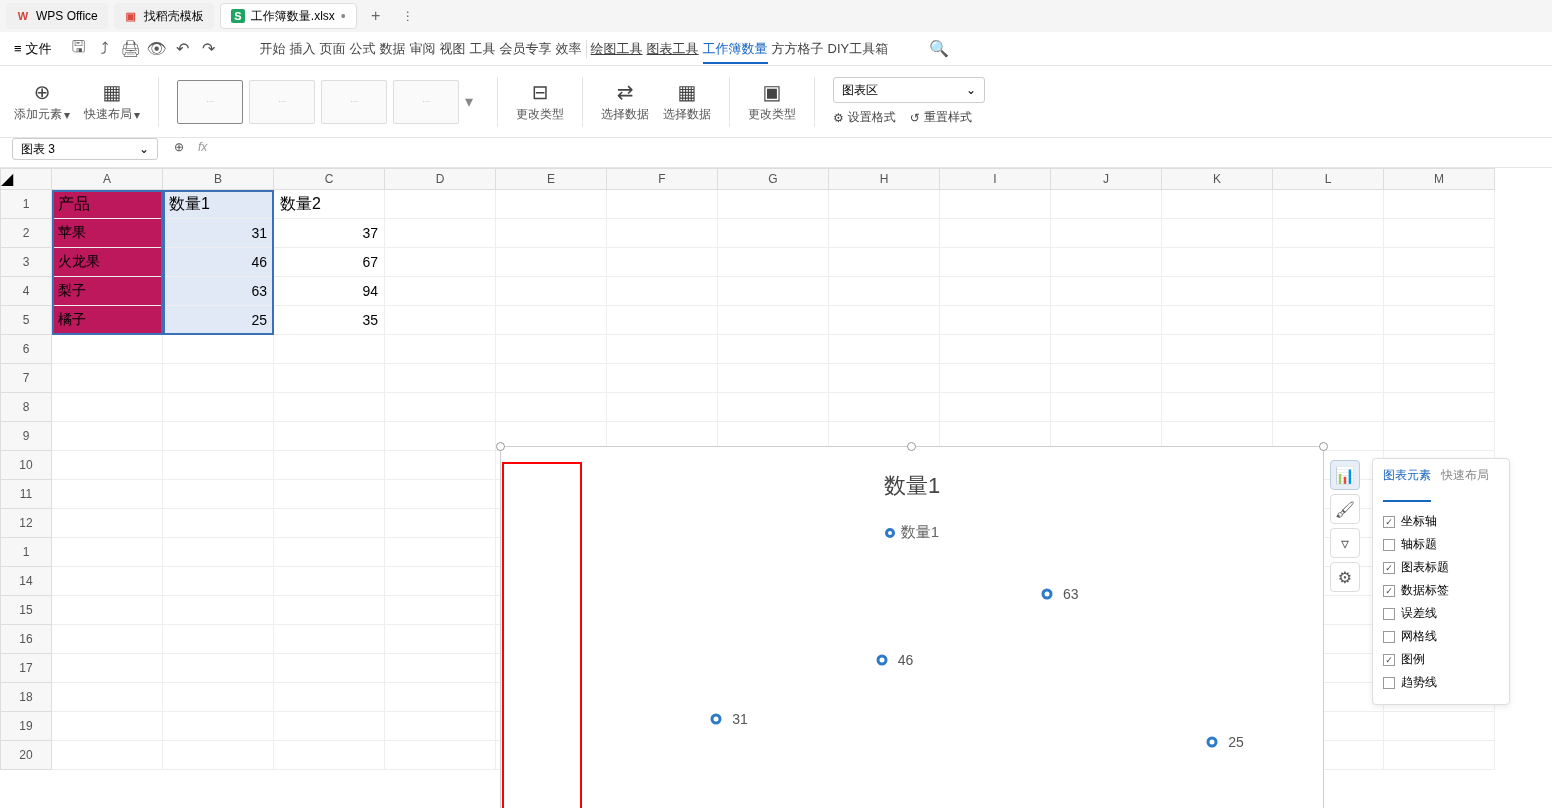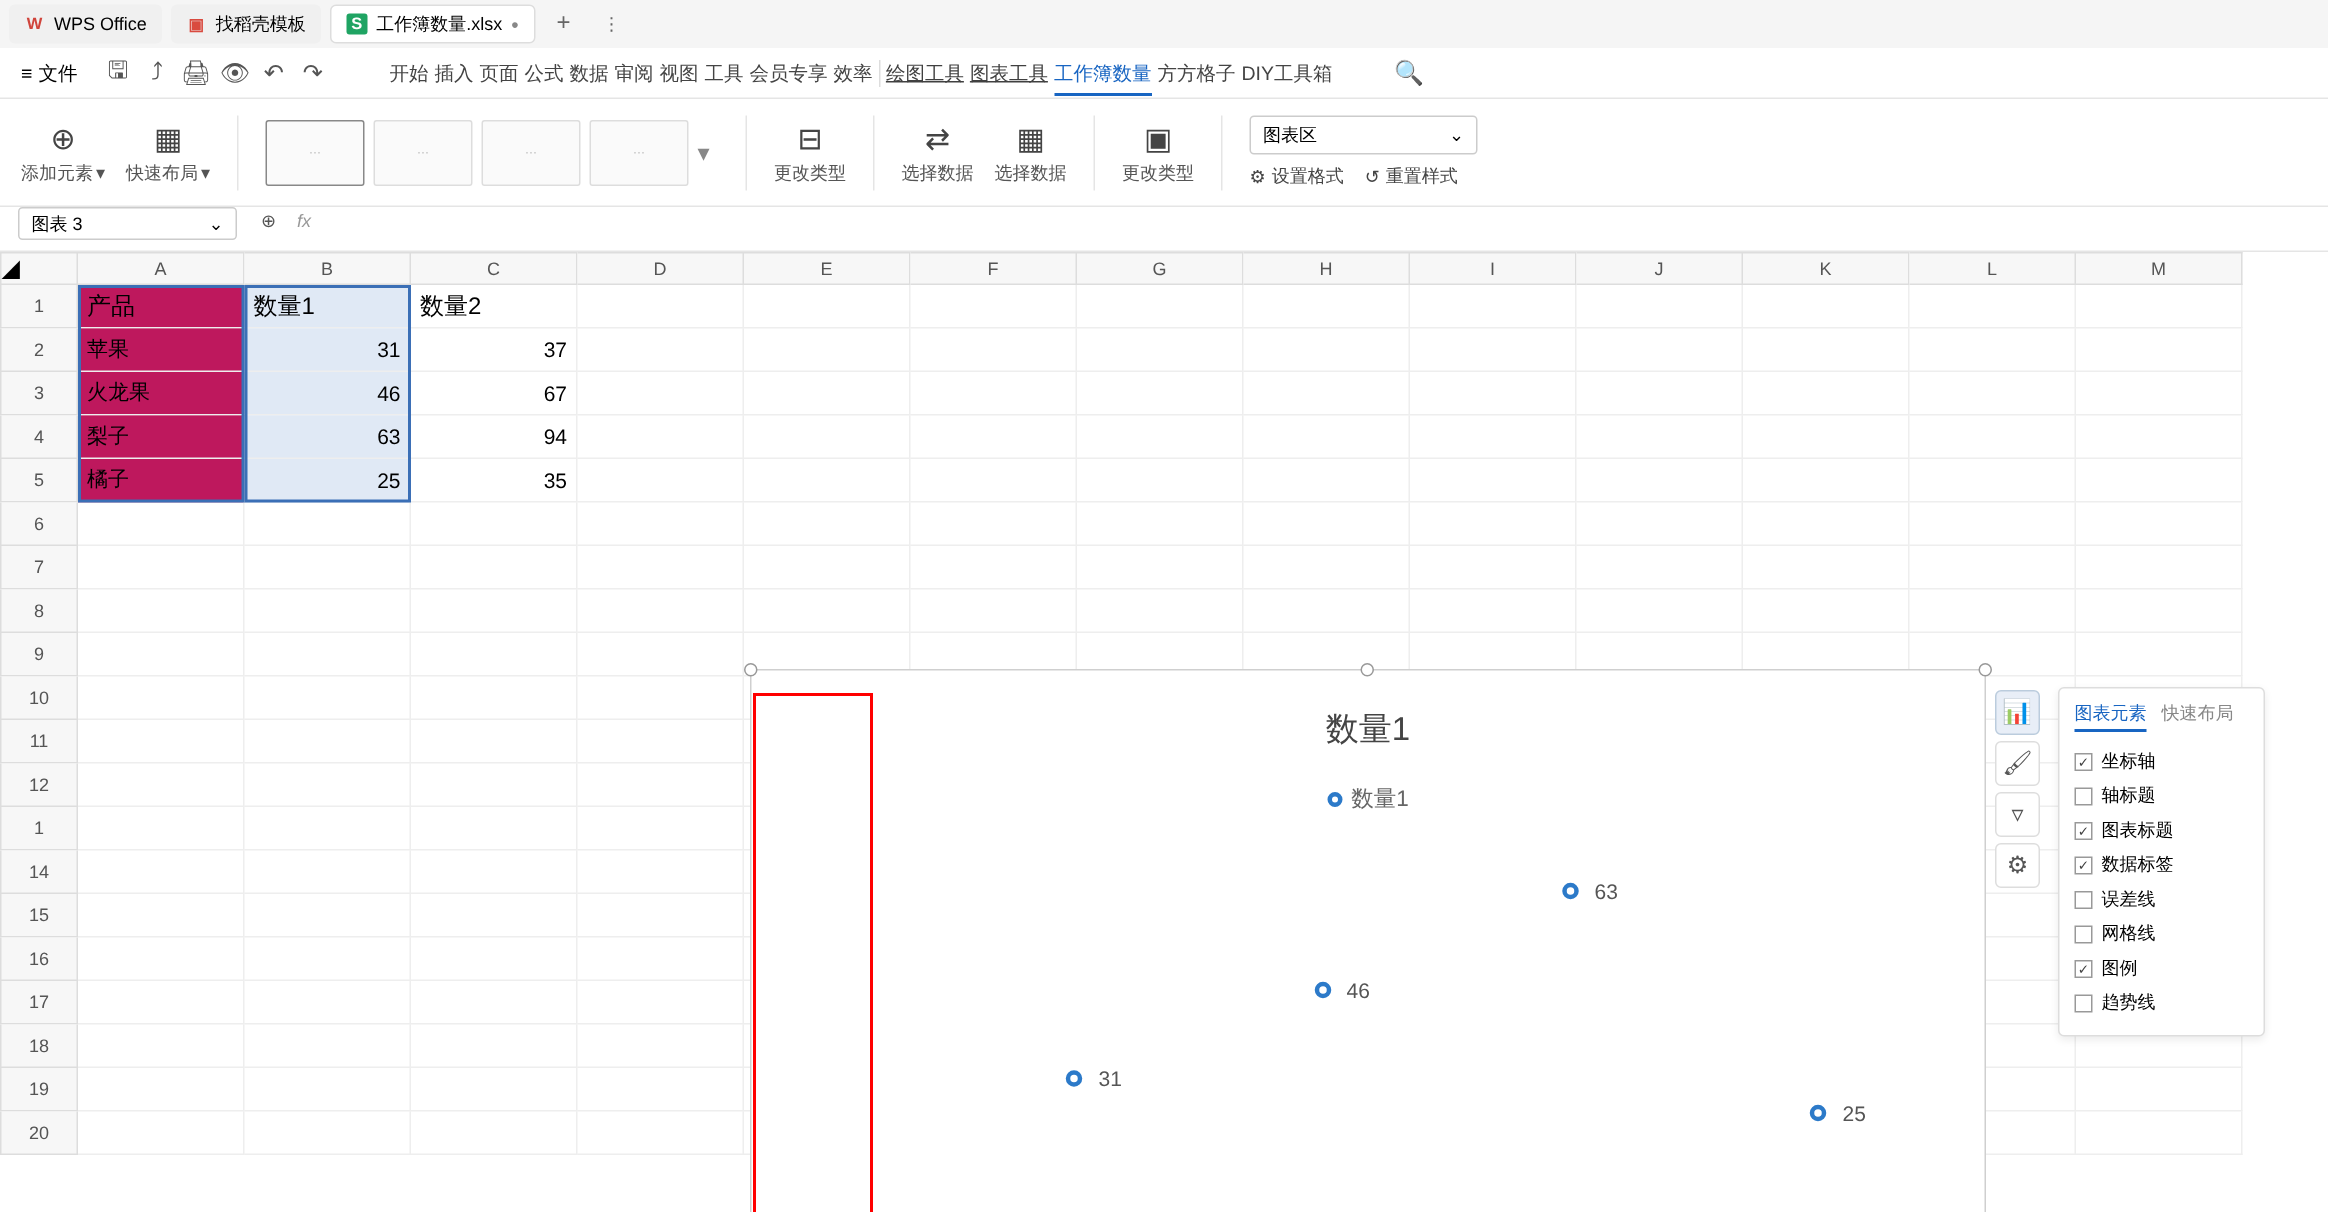--- a/index.html
+++ b/index.html
@@ -68,21 +68,21 @@
 .plot { position: absolute; left: 50px; top: 120px; right: 30px; bottom: 76px; }
 .point { position: absolute; width: 11px; height: 11px; border: 3px solid #2c7ac9; border-radius: 50%; background: #fff; transform: translate(-50%, -50%); }
 .point-lbl { position: absolute; font-size: 14px; color: #555; transform: translateY(-50%); }
 
 .side-tools { position: absolute; left: 1330px; top: 292px; display: flex; flex-direction: column; gap: 4px; }
 .side-btn { width: 30px; height: 30px; border: 1px solid #ddd; border-radius: 4px; background: #fff; display: flex; align-items: center; justify-content: center; color: #555; cursor: pointer; }
 .side-btn.active { background: #e8eef7; border-color: #bcd; }
 
 .elem-panel { position: absolute; left: 1372px; top: 290px; width: 138px; border: 1px solid #ddd; border-radius: 4px; background: #fff; box-shadow: 0 2px 6px rgba(0,0,0,0.08); padding: 8px 10px 10px; font-size: 12px; }
 .panel-tabs { display: flex; gap: 10px; margin-bottom: 8px; }
-.ptab { color: #888; cursor: pointer; padding-bottom: 2px; }
+.ptab { color: #888; cursor: pointer; padding-bottom: 16px; }
 .ptab.active { color: #1865c2; border-bottom: 2px solid #1865c2; }
 .chk-row { display: flex; align-items: center; gap: 6px; padding: 3px 0; }
 .chk { width: 12px; height: 12px; border: 1px solid #999; display: flex; align-items: center; justify-content: center; font-size: 9px; color: #444; }
 </style>
 </head>
 <body>
 
 <div class="tabs-row">
   <div class="tab">
       <span class="icon icon-wps">W</span>

